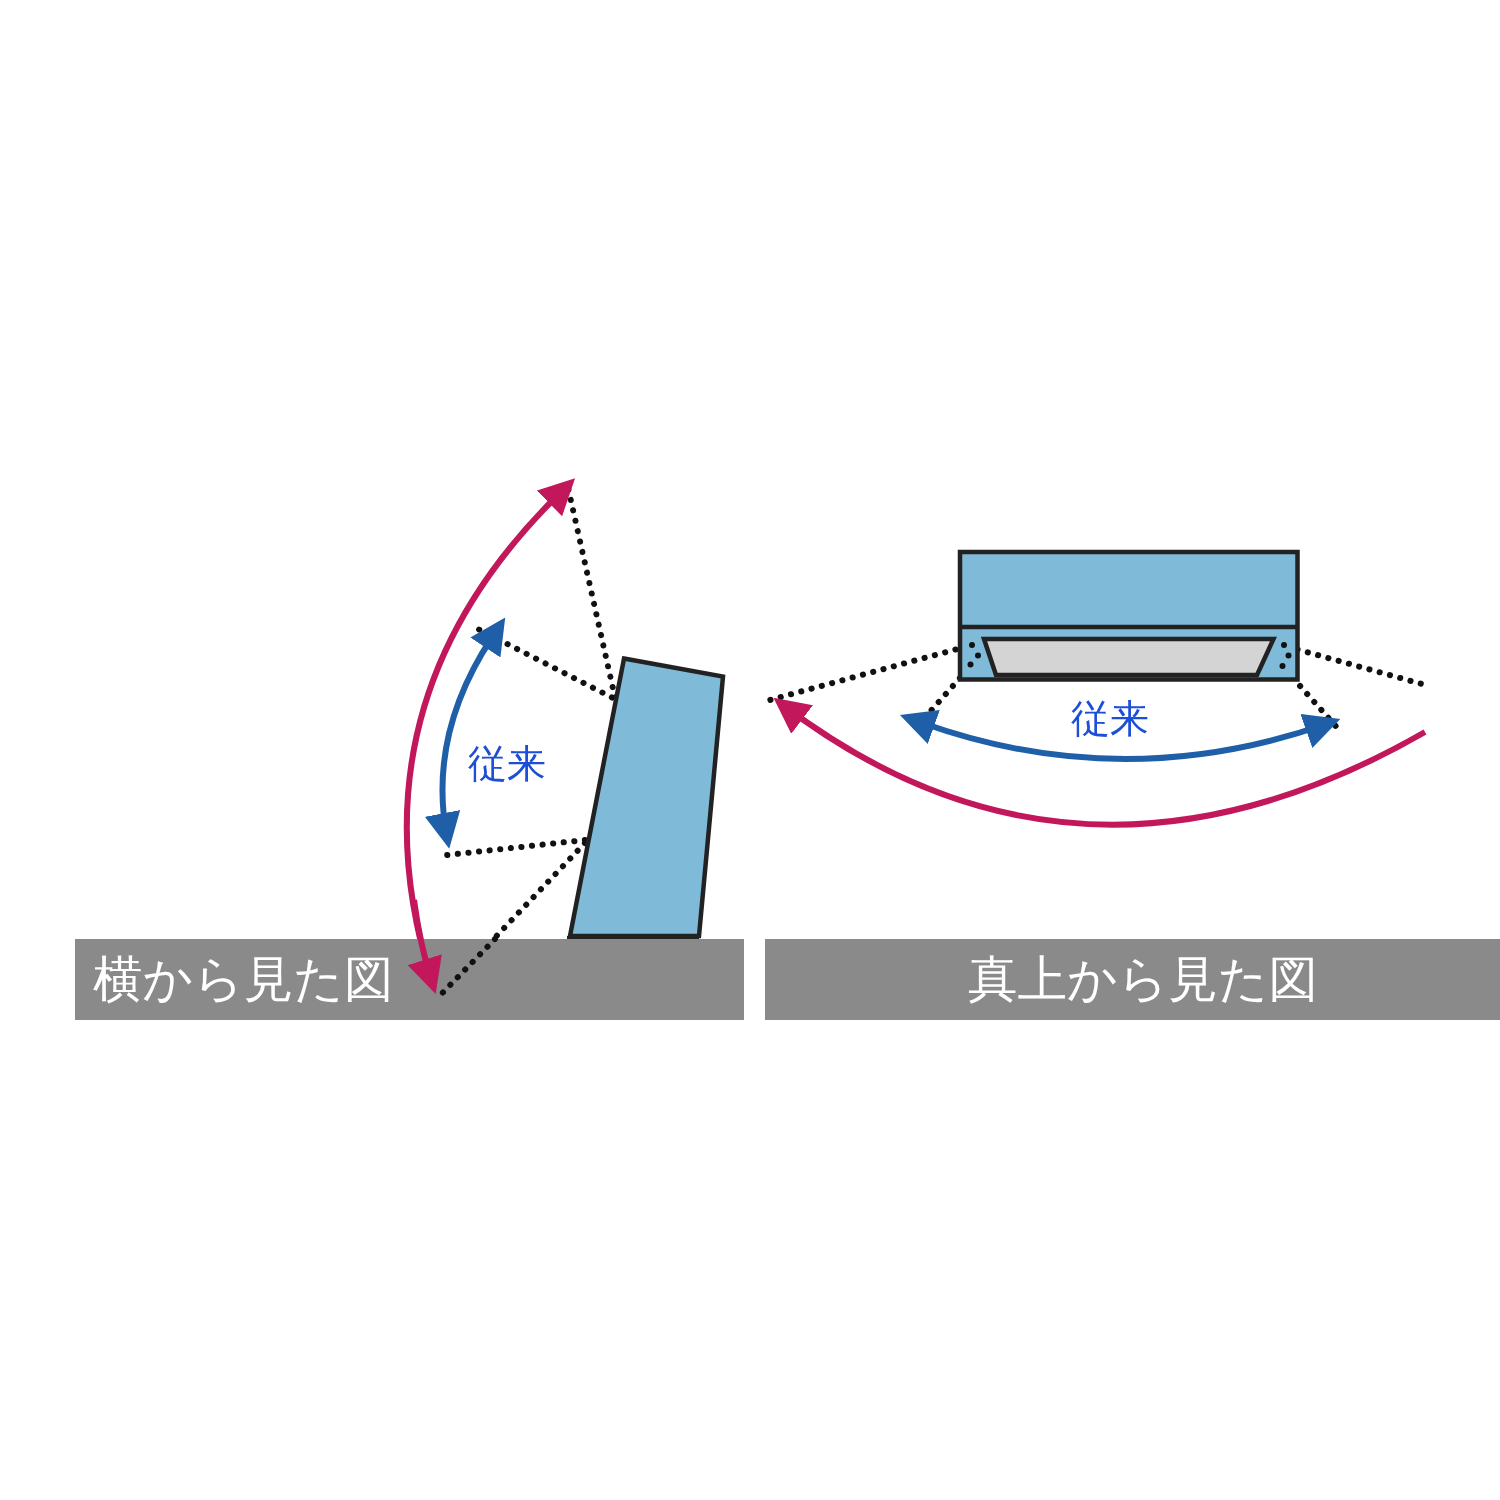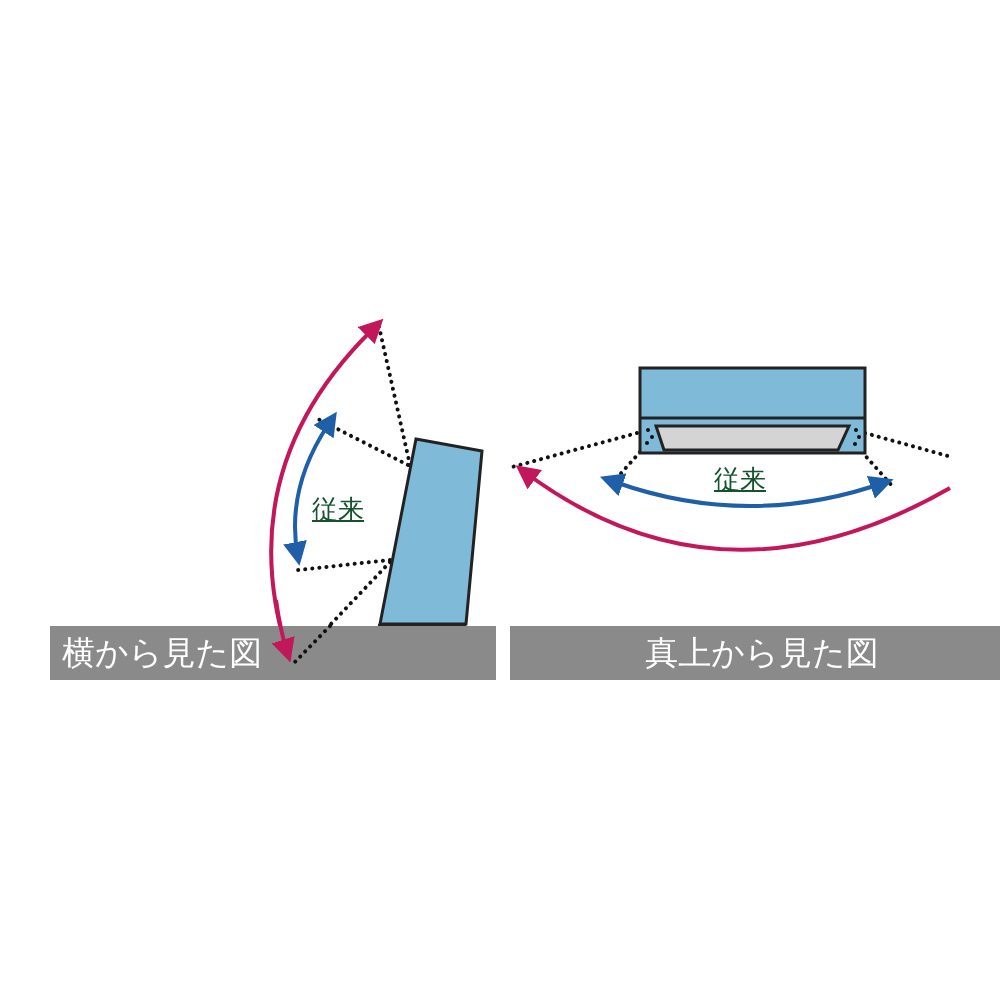--- a/index.html
+++ b/index.html
@@ -4,22 +4,22 @@
   <style>
     html, body { margin: 0; padding: 0; background: #ffffff; }
     body { width: 1000px; height: 1000px; position: relative; overflow: hidden;
            font-family: "DejaVu Sans", sans-serif; }
     svg.diagram { position: absolute; left: 0; top: 0; }
     .label-bar { position: absolute; background: #8a8a8a; color: #ffffff;
                  font-family: "DejaVu Sans", sans-serif; font-size: 33px;
                  line-height: 54px; height: 54px; white-space: nowrap; overflow: hidden; }
     .label-left { left: 50px; top: 626px; width: 434px; padding-left: 12px; text-indent: 0; }
     .label-right { left: 510px; top: 626px; width: 504px; text-align: center; }
-    .conv { position: absolute; font-size: 26px; color: #14532d;
-            font-family: "DejaVu Sans", sans-serif; text-decoration: underline; }
+    .conv { position: absolute; font-size: 26px; color: #1d4ed8;
+            font-family: "DejaVu Sans", sans-serif; }
   </style>
 </head>
 <body>
 
 <svg class="diagram" width="1000" height="1000" viewBox="0 0 1000 1000">
   <defs>
     <marker id="mArrow" markerWidth="6" markerHeight="6" refX="4" refY="3" orient="auto" markerUnits="strokeWidth">
       <path d="M0,0 L6,3 L0,6 Z" fill="#c2185b"></path>
     </marker>
     <marker id="bArrow" markerWidth="6" markerHeight="6" refX="4" refY="3" orient="auto" markerUnits="strokeWidth">

